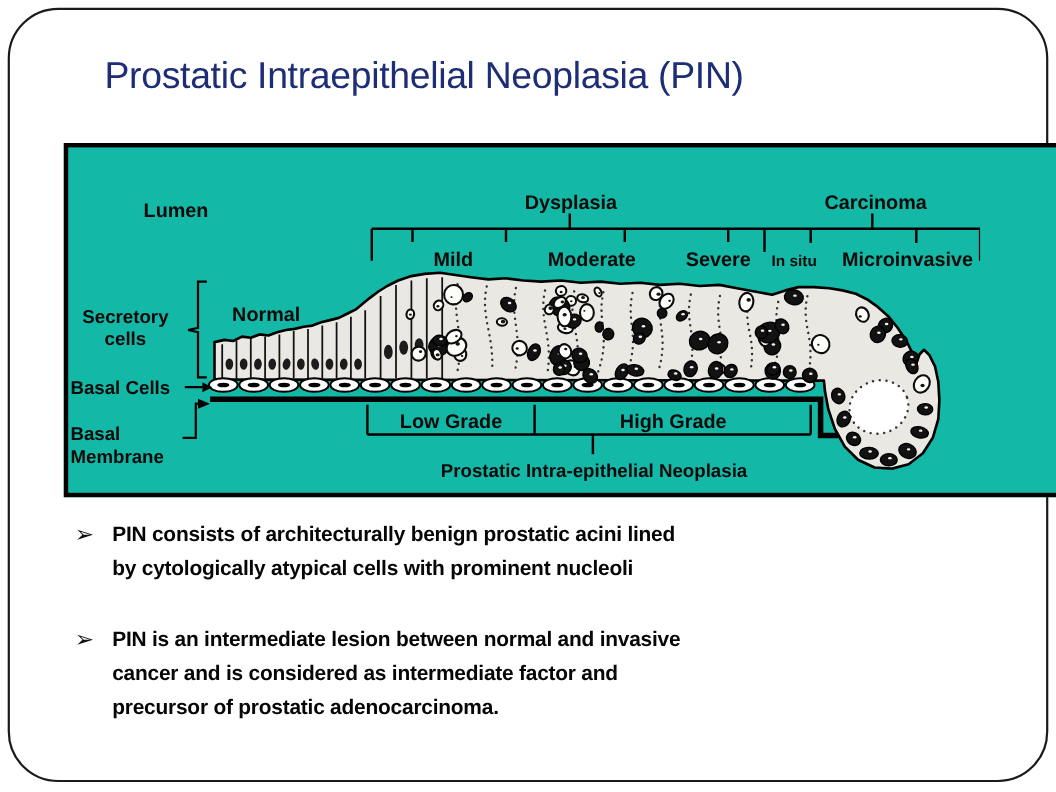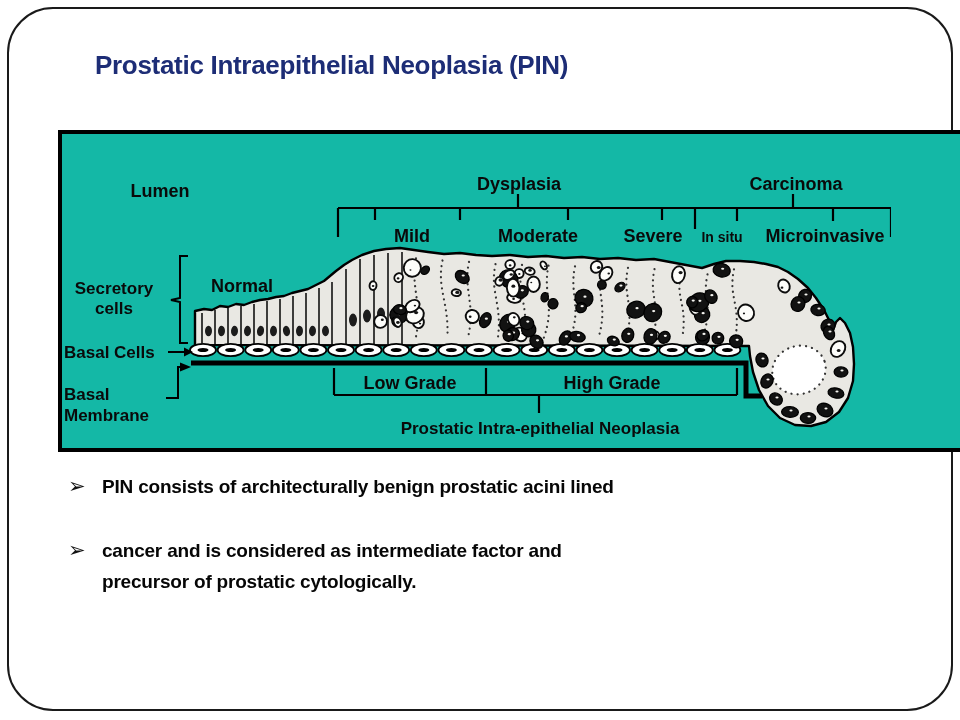--- a/index.html
+++ b/index.html
@@ -1,21 +1,21 @@
 <!DOCTYPE html>
 <html><head>
 <meta charset="utf-8">
 <style>
   html,body{margin:0;padding:0;background:#fff;}
   .slide{position:relative;width:960px;height:720px;background:#ffffff;overflow:hidden;
          font-family:"Liberation Sans","DejaVu Sans",sans-serif;color:#000;}
   .slide-border{position:absolute;left:7px;top:7px;right:7px;bottom:9px;
                 border:2px solid #1a1a1a;border-radius:46px;pointer-events:none;}
   .page-title{position:absolute;left:95px;top:50px;margin:0;width:820px;
-              font-size:26px;font-weight:bold;letter-spacing:-0.3px;color:#1d2d76;}
+              font-size:34px;font-weight:normal;letter-spacing:-0.3px;color:#1d2d76;}
   .diagram-box{position:absolute;left:58px;top:130px;width:957px;height:322px;
                border:4px solid #000;background:#14b8a6;box-sizing:border-box;}
   .diagram-box svg{display:block;}
   .dl{font-family:"Liberation Sans","DejaVu Sans",sans-serif;font-weight:bold;font-size:18px;fill:#0a0a0a;}
   .dl-sm{font-size:14px;}
   .dl-left{font-size:17px;}
   .dl-pin{font-size:17px;}
   .bullets{position:absolute;left:68px;top:471px;width:830px;}
   .bullet{display:flex;align-items:flex-start;margin-bottom:33px;}
   .bullet-marker{flex:0 0 34px;font-family:"DejaVu Sans",sans-serif;font-size:21px;
@@ -329,23 +329,25 @@
       <text class="dl" x="550" y="255" text-anchor="middle">High Grade</text>
       <text class="dl dl-pin" x="478" y="300" text-anchor="middle">Prostatic Intra-epithelial Neoplasia</text>
     </svg>
   </div>
 
   <div class="bullets">
     <div class="bullet">
       <span class="bullet-marker">➢</span>
       <div class="bullet-text">
         <span>PIN consists of architecturally benign prostatic acini lined</span>
+        <span>by cytologically atypical cells with prominent nucleoli</span>
       </div>
     </div>
     <div class="bullet">
       <span class="bullet-marker">➢</span>
       <div class="bullet-text">
+        <span>PIN is an intermediate lesion between normal and invasive</span>
         <span>cancer and is considered as intermediate factor and</span>
-        <span>precursor of prostatic cytologically.</span>
+        <span>precursor of prostatic adenocarcinoma.</span>
       </div>
     </div>
   </div>
 </div>
 
 </body></html>

